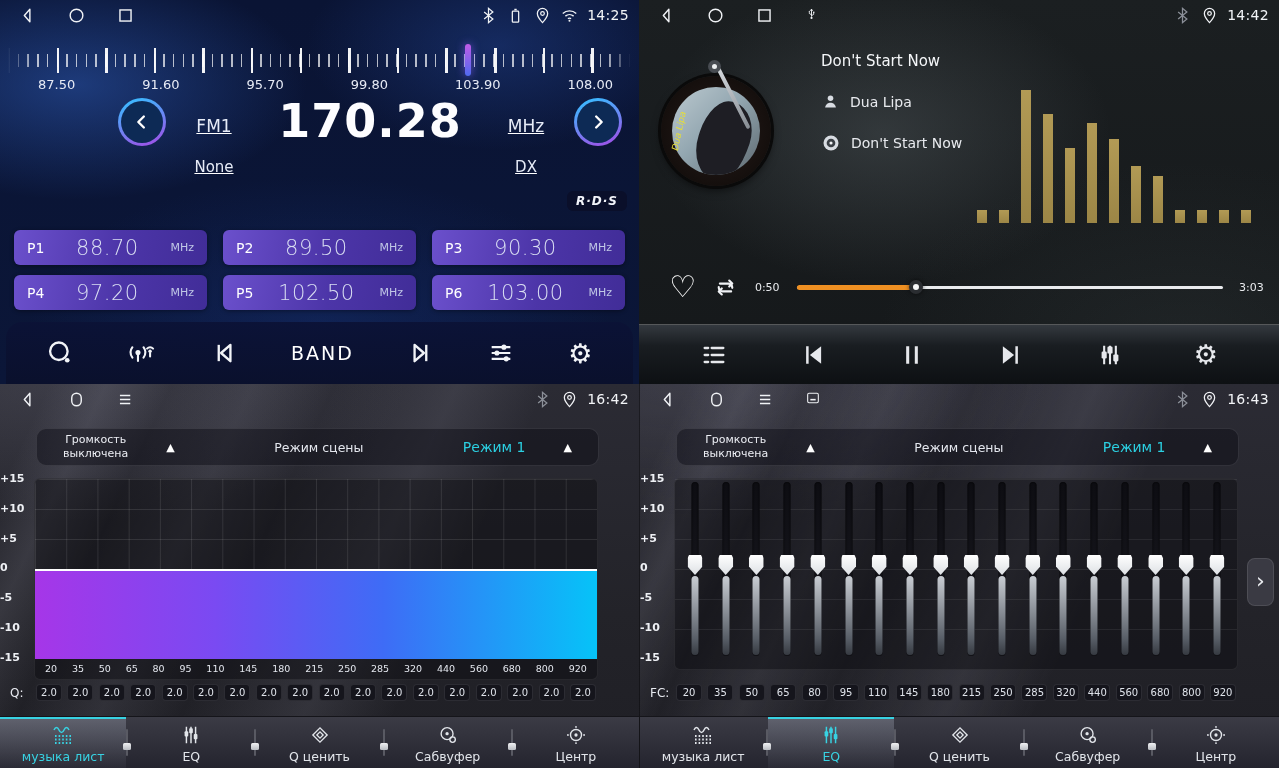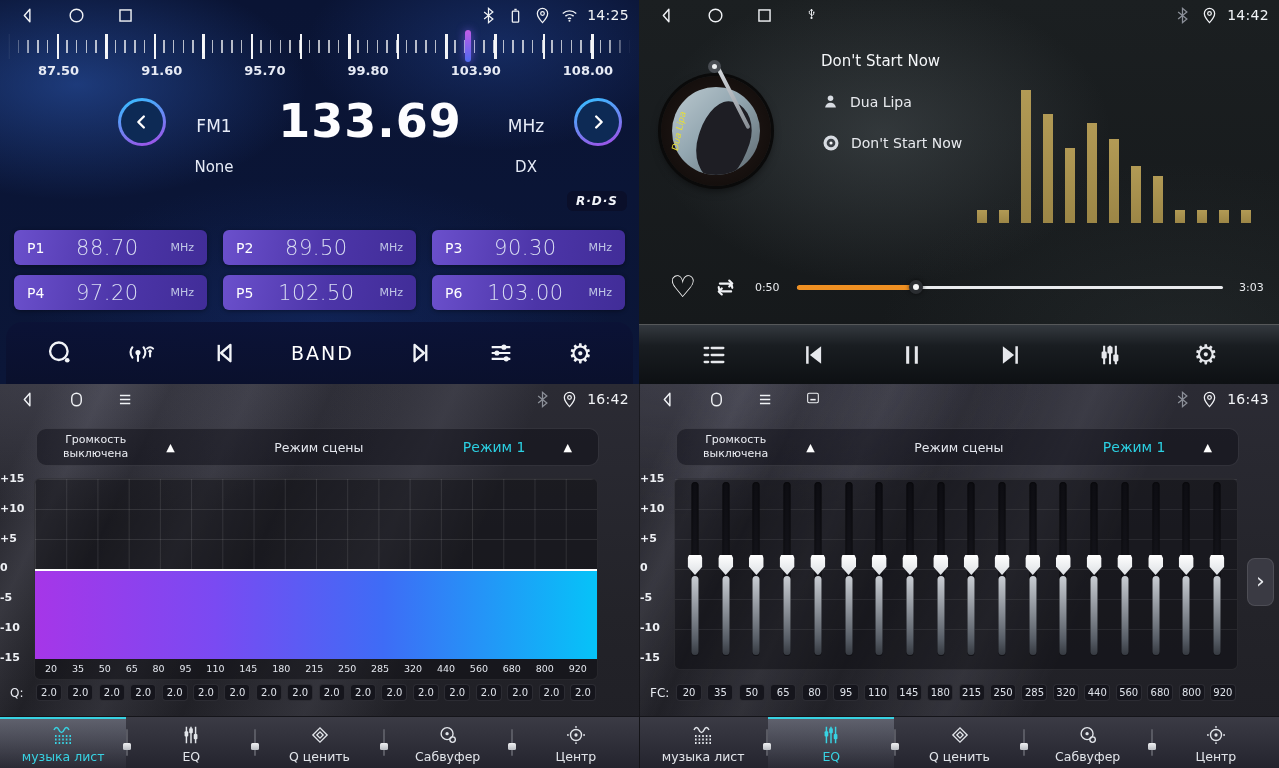--- a/index.html
+++ b/index.html
@@ -15,37 +15,37 @@
   .sic.dim{color:#8b8f98;}
   .stime{font-size:14px;color:#f2f4f7;letter-spacing:.3px;}
   svg{display:block;}
 
   
   .tl{background:
     radial-gradient(60% 50% at 12% 22%, rgba(45,90,180,.55), transparent 60%),
     radial-gradient(50% 45% at 78% 12%, rgba(35,70,150,.45), transparent 60%),
     radial-gradient(70% 60% at 50% 85%, rgba(25,55,130,.40), transparent 65%),
     linear-gradient(#0a1434,#0b1638);}
-  .dial{position:absolute;top:33px;left:8px;right:8px;height:52px;font-weight:bold;}
+  .dial{position:absolute;top:47px;left:8px;right:8px;height:52px;}
   .ticks{position:relative;height:26px;
     -webkit-mask-image:linear-gradient(90deg,transparent,#000 4%,#000 96%,transparent);
     mask-image:linear-gradient(90deg,transparent,#000 4%,#000 96%,transparent);}
   .ticks::before{content:'';position:absolute;left:0;right:0;top:7px;height:13px;
     background:repeating-linear-gradient(90deg,rgba(255,255,255,.7) 0 1.5px,transparent 1.5px 9.7px);}
   .ticks::after{content:'';position:absolute;left:0;right:0;top:1px;height:25px;
     background:repeating-linear-gradient(90deg,rgba(255,255,255,.95) 0 2.5px,transparent 2.5px 48.6px);}
   .pointer{position:absolute;top:-3px;left:73.3%;width:6px;height:32px;border-radius:3px;
     background:linear-gradient(180deg,#c25ce8,#4f6af0);box-shadow:0 0 8px rgba(120,90,240,.8);}
   .dial-labels{display:flex;justify-content:space-between;padding:4px 18px 0 30px;}
   .dlab{font-size:13px;color:#e7ebf5;}
   .tuner-row{position:absolute;top:92px;left:0;right:0;height:92px;display:flex;align-items:flex-start;padding-left:118px;}
   .chev{width:48px;height:48px;border-radius:50%;border:3px solid transparent;cursor:pointer;margin-top:6px;
     background:linear-gradient(#0d2a55,#0d2a55) padding-box,linear-gradient(160deg,#3cb9ff 10%,#9a55e8 90%) border-box;
     display:flex;align-items:center;justify-content:center;}
-  .bandcol{width:96px;display:flex;flex-direction:column;align-items:center;margin-top:24px;gap:22px;}
+  .bandcol{width:96px;display:flex;flex-direction:column;align-items:center;margin-top:24px;gap:22px;text-decoration:underline;}
   .bandcol .b1{font-size:17px;color:#e6ebf7;}
   .bandcol .b2{font-size:15px;color:#e6ebf7;}
   .bigfreq{width:216px;text-align:center;font-size:46px;font-weight:600;letter-spacing:1px;color:#fdfdff;margin-top:2px;}
   .rds-row{position:absolute;top:190px;right:12px;}
   .rds{display:inline-block;background:#0a0f2a;border-radius:6px;padding:3px 9px;font-size:12px;font-style:italic;font-weight:bold;letter-spacing:1px;color:#f2f4fa;}
   .presets{position:absolute;top:230px;left:14px;right:14px;display:grid;grid-template-columns:1fr 1fr 1fr;gap:10px 16px;}
   .preset{height:35px;border:none;border-radius:6px;cursor:pointer;display:flex;align-items:center;padding:0 13px;gap:8px;
     background:linear-gradient(100deg,#6b50cc,#4c35a8 55%,#412d98);box-shadow:0 1px 4px rgba(0,0,0,.4);}
   .p-label{font-size:14px;color:#fff;}
   .p-freq{flex:1;text-align:center;font-size:21px;font-weight:300;color:#d9def2;letter-spacing:.5px;}
@@ -216,21 +216,21 @@
     <div class="tuner-row">
       <button class="chev">
         <svg width="22" height="22" viewBox="0 0 24 24" fill="none" stroke="#fff" stroke-width="2.6" stroke-linecap="round" stroke-linejoin="round">
             <path d="m14 6-6 6 6 6"></path>
           </svg>
       </button>
       <div class="bandcol">
         <span class="b1">FM1</span>
         <span class="b2">None</span>
       </div>
-      <div class="bigfreq">133.69</div>
+      <div class="bigfreq">170.28</div>
       <div class="bandcol">
         <span class="b1">MHz</span>
         <span class="b2">DX</span>
       </div>
       <button class="chev">
         <svg width="22" height="22" viewBox="0 0 24 24" fill="none" stroke="#fff" stroke-width="2.6" stroke-linecap="round" stroke-linejoin="round">
             <path d="m10 6 6 6-6 6"></path>
           </svg>
       </button>
     </div>

